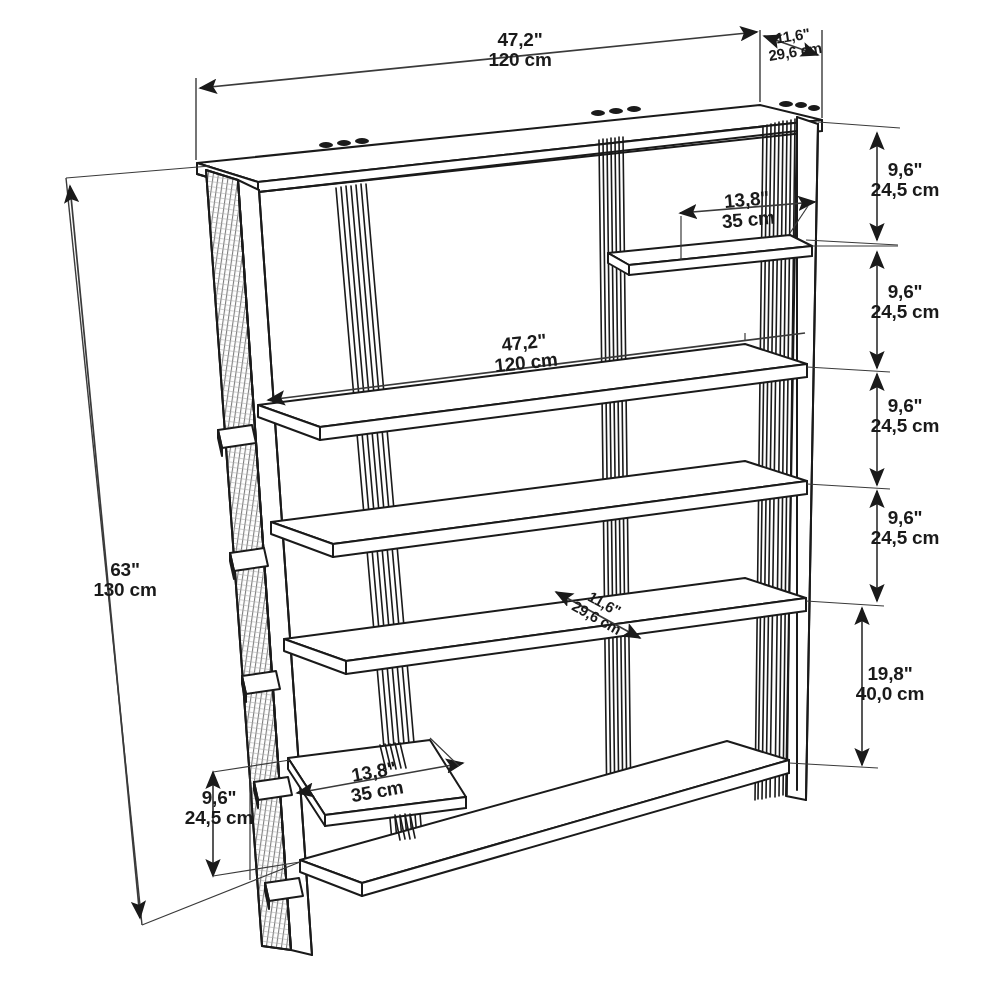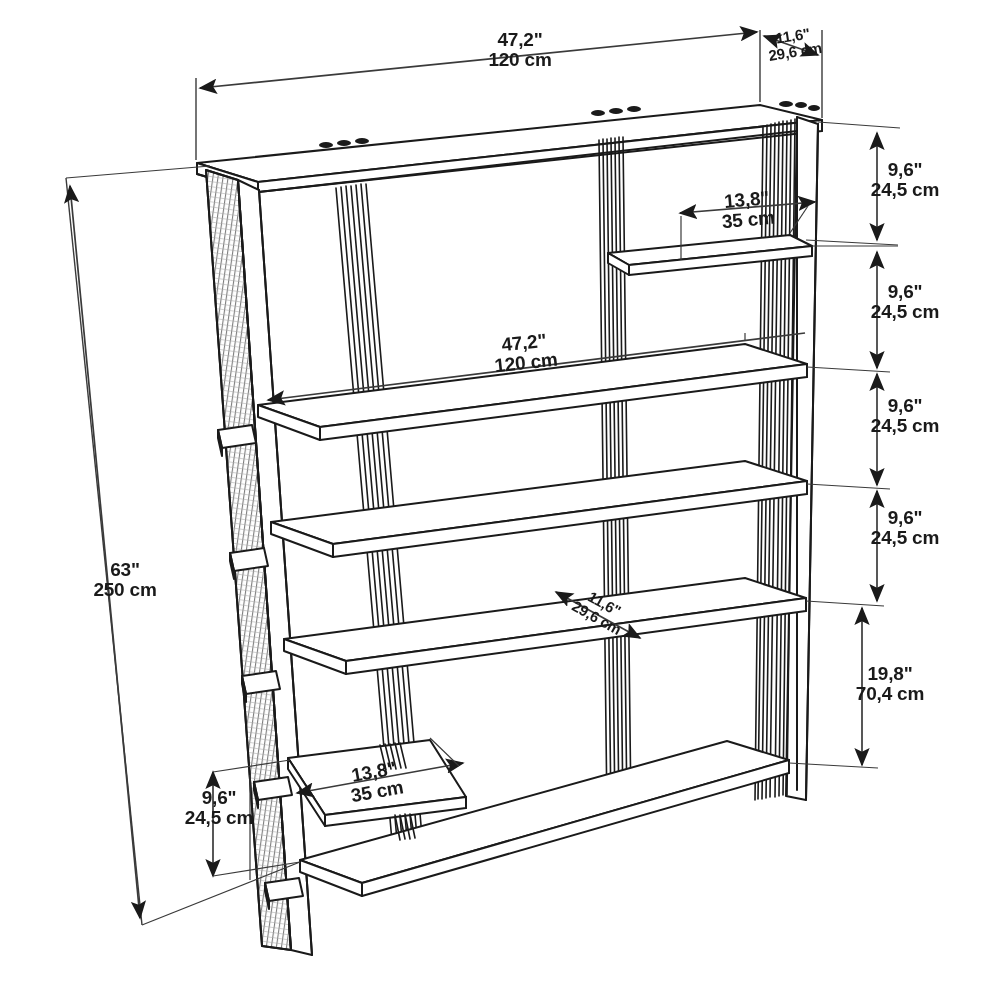--- a/index.html
+++ b/index.html
@@ -265,21 +265,21 @@
     <span class="met">120 cm</span>
   </div>
 
   <div class="dim-label sm" style="left:748px; top:28px; width:92px; transform:rotate(-9deg);">
     <span class="imp">11,6"</span>
     <span class="met">29,6 cm</span>
   </div>
 
   <div class="dim-label" style="left:70px; top:560px; width:110px;">
     <span class="imp">63"</span>
-    <span class="met">250 cm</span>
+    <span class="met">130 cm</span>
   </div>
 
   <div class="dim-label" style="left:460px; top:333px; width:130px; transform:rotate(-6deg);">
     <span class="imp">47,2"</span>
     <span class="met">120 cm</span>
   </div>
 
   <div class="dim-label" style="left:690px; top:190px; width:115px; transform:rotate(-5deg);">
     <span class="imp">13,8"</span>
     <span class="met">35 cm</span>
@@ -310,21 +310,21 @@
     <span class="met">24,5 cm</span>
   </div>
 
   <div class="dim-label" style="left:845px; top:508px; width:120px;">
     <span class="imp">9,6"</span>
     <span class="met">24,5 cm</span>
   </div>
 
   <div class="dim-label" style="left:830px; top:664px; width:120px;">
     <span class="imp">19,8"</span>
-    <span class="met">70,4 cm</span>
+    <span class="met">40,0 cm</span>
   </div>
 
   <div class="dim-label" style="left:160px; top:788px; width:118px;">
     <span class="imp">9,6"</span>
     <span class="met">24,5 cm</span>
   </div>
 
 </div>
 
 </body></html>

